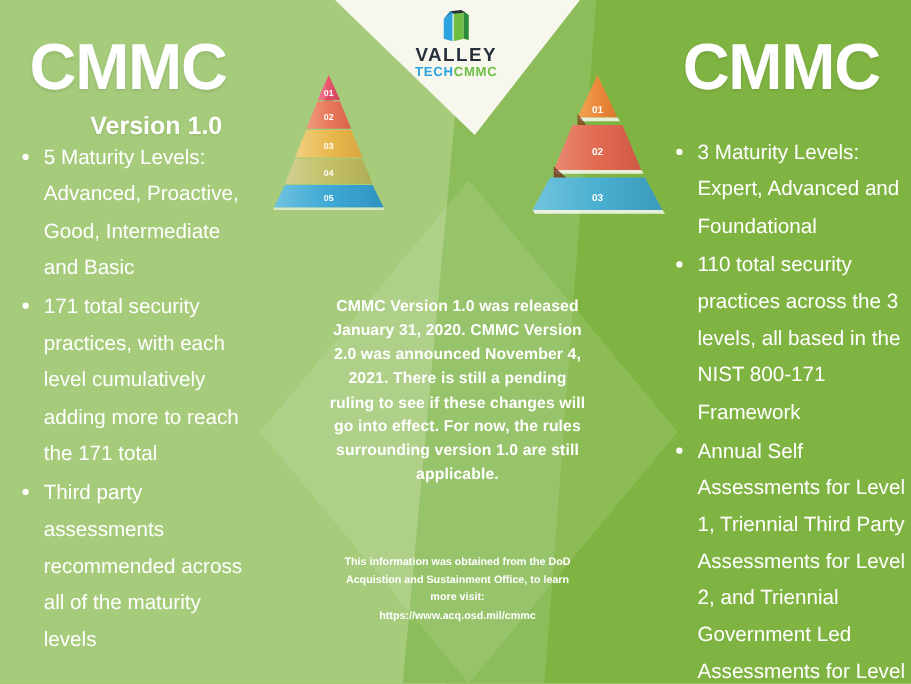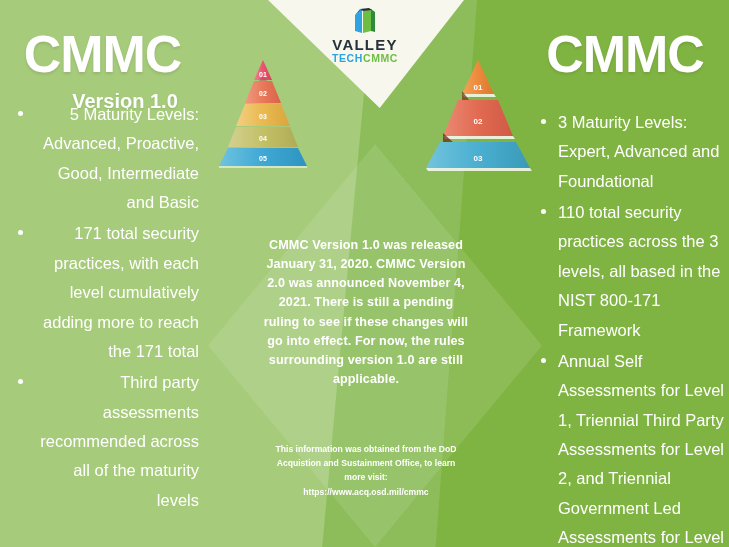--- a/index.html
+++ b/index.html
@@ -60,21 +60,21 @@
     position:absolute;list-style:none;margin:0;padding:0;
     color:#ffffff;font-size:16.5px;line-height:1.78;
   }
   .bullets li{
     position:relative;padding-left:21px;margin-bottom:2px;
   }
   .bullets li::before{
     content:"";position:absolute;left:4px;top:11px;
     width:5px;height:5px;border-radius:50%;background:#ffffff;
   }
-  #bullets-left{left:14px;top:100px;width:185px;text-align:right;}
+  #bullets-left{left:14px;top:112px;width:185px;}
   #bullets-right{left:537px;top:108px;width:192px;}
   
   .pyr{position:absolute;}
   #pyramid-left{left:208px;top:58px;width:110px;height:110px;}
   #pyramid-right{left:418px;top:58px;width:120px;height:116px;}
   .pyr svg{display:block;}
   .pyr-label{
     font-size:7px;font-weight:700;fill:#ffffff;
     font-family:"Liberation Sans", sans-serif;
   }

